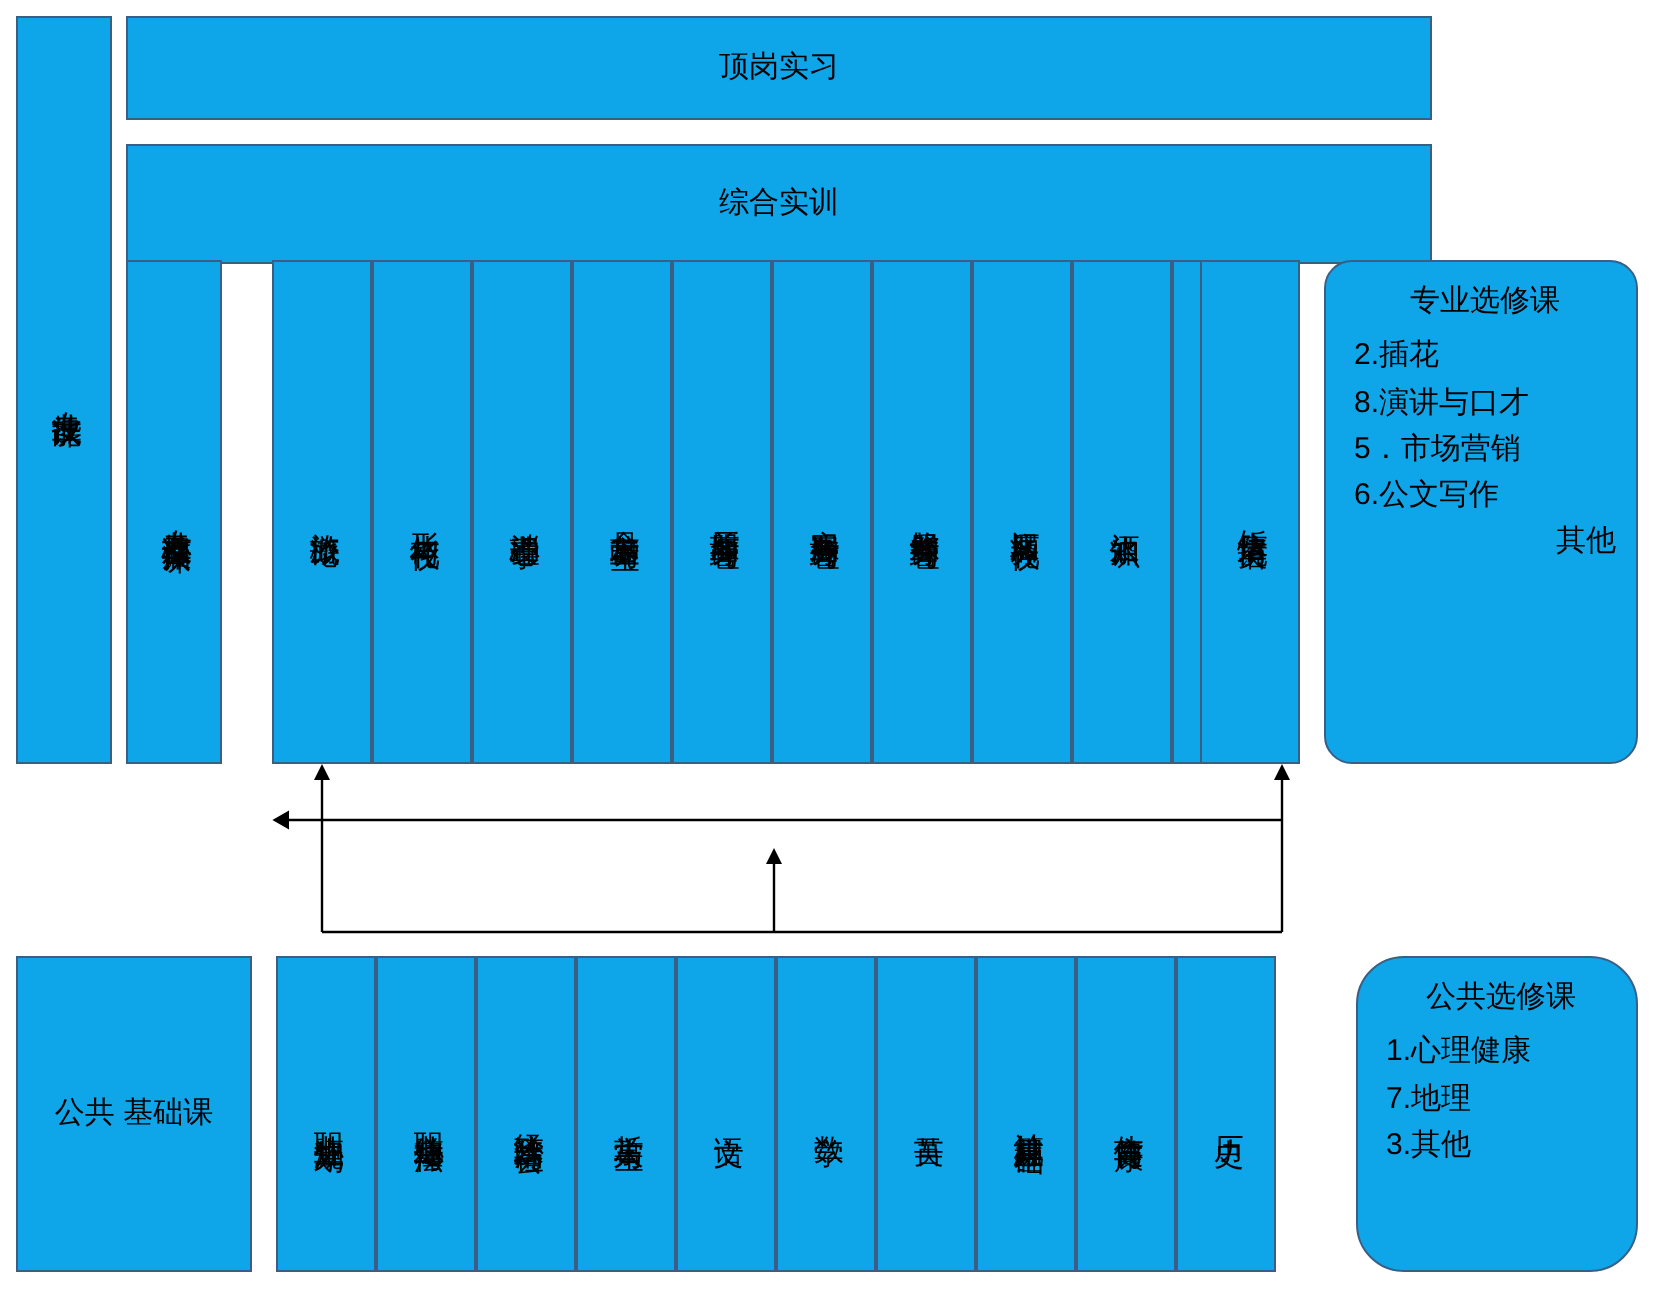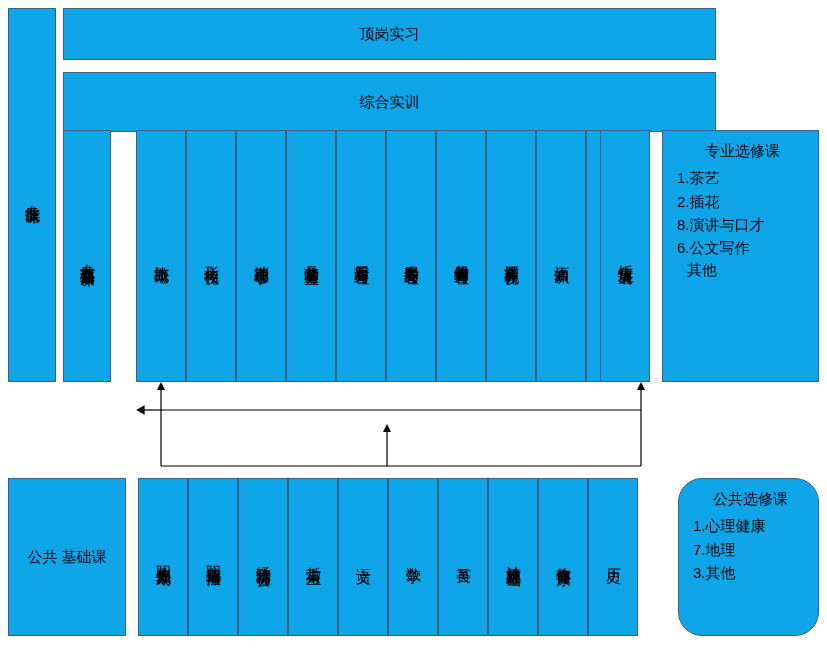--- a/index.html
+++ b/index.html
@@ -57,23 +57,22 @@
   .elective .etitle {
     display: block;
     width: 100%;
     text-align: center;
     margin-bottom: 4px;
   }
   .elective .eitem {
     display: block;
   }
   .elective .eitem.indent {
-    text-align: left;
+    text-align: right;
     padding-left: 10px;
-    font-family: Liberation Serif, serif;
   }
   svg.connectors {
     position: absolute;
     left: 0; top: 0;
     width: 827px;
     height: 653px;
     pointer-events: none;
   }
 </style>
 </head>
@@ -122,26 +121,26 @@
   <div class="box vbox" style="left:536px; top:130px; width:50px; height:252px;">
     <span>酒水知识</span>
   </div>
   <div class="box vbox" style="left:586px; top:130px; width:50px; height:252px;">
     <span>旅游地理</span>
   </div>
   <div class="box vbox" style="left:600px; top:130px; width:50px; height:252px;">
     <span>饭店情境英语</span>
   </div>
 
-  <div class="box elective" style="left:662px; top:130px; width:157px; height:252px;">
+  <div class="box elective" style="left:662px; top:130px; width:157px; height:252px;border-radius:14px;">
     <div style="width:100%;">
       <span class="etitle">专业选修课</span>
-      <span class="eitem">1.茶艺</span>
       <span class="eitem">2.插花</span>
       <span class="eitem">8.演讲与口才</span>
+      <span class="eitem">5．市场营销</span>
       <span class="eitem">6.公文写作</span>
       <span class="eitem indent">其他</span>
     </div>
   </div>
 
   <div class="box hbox" style="left:8px; top:478px; width:118px; height:158px;">
     <div>
       <span>公共</span>
       <span>基础课</span>
     </div>

